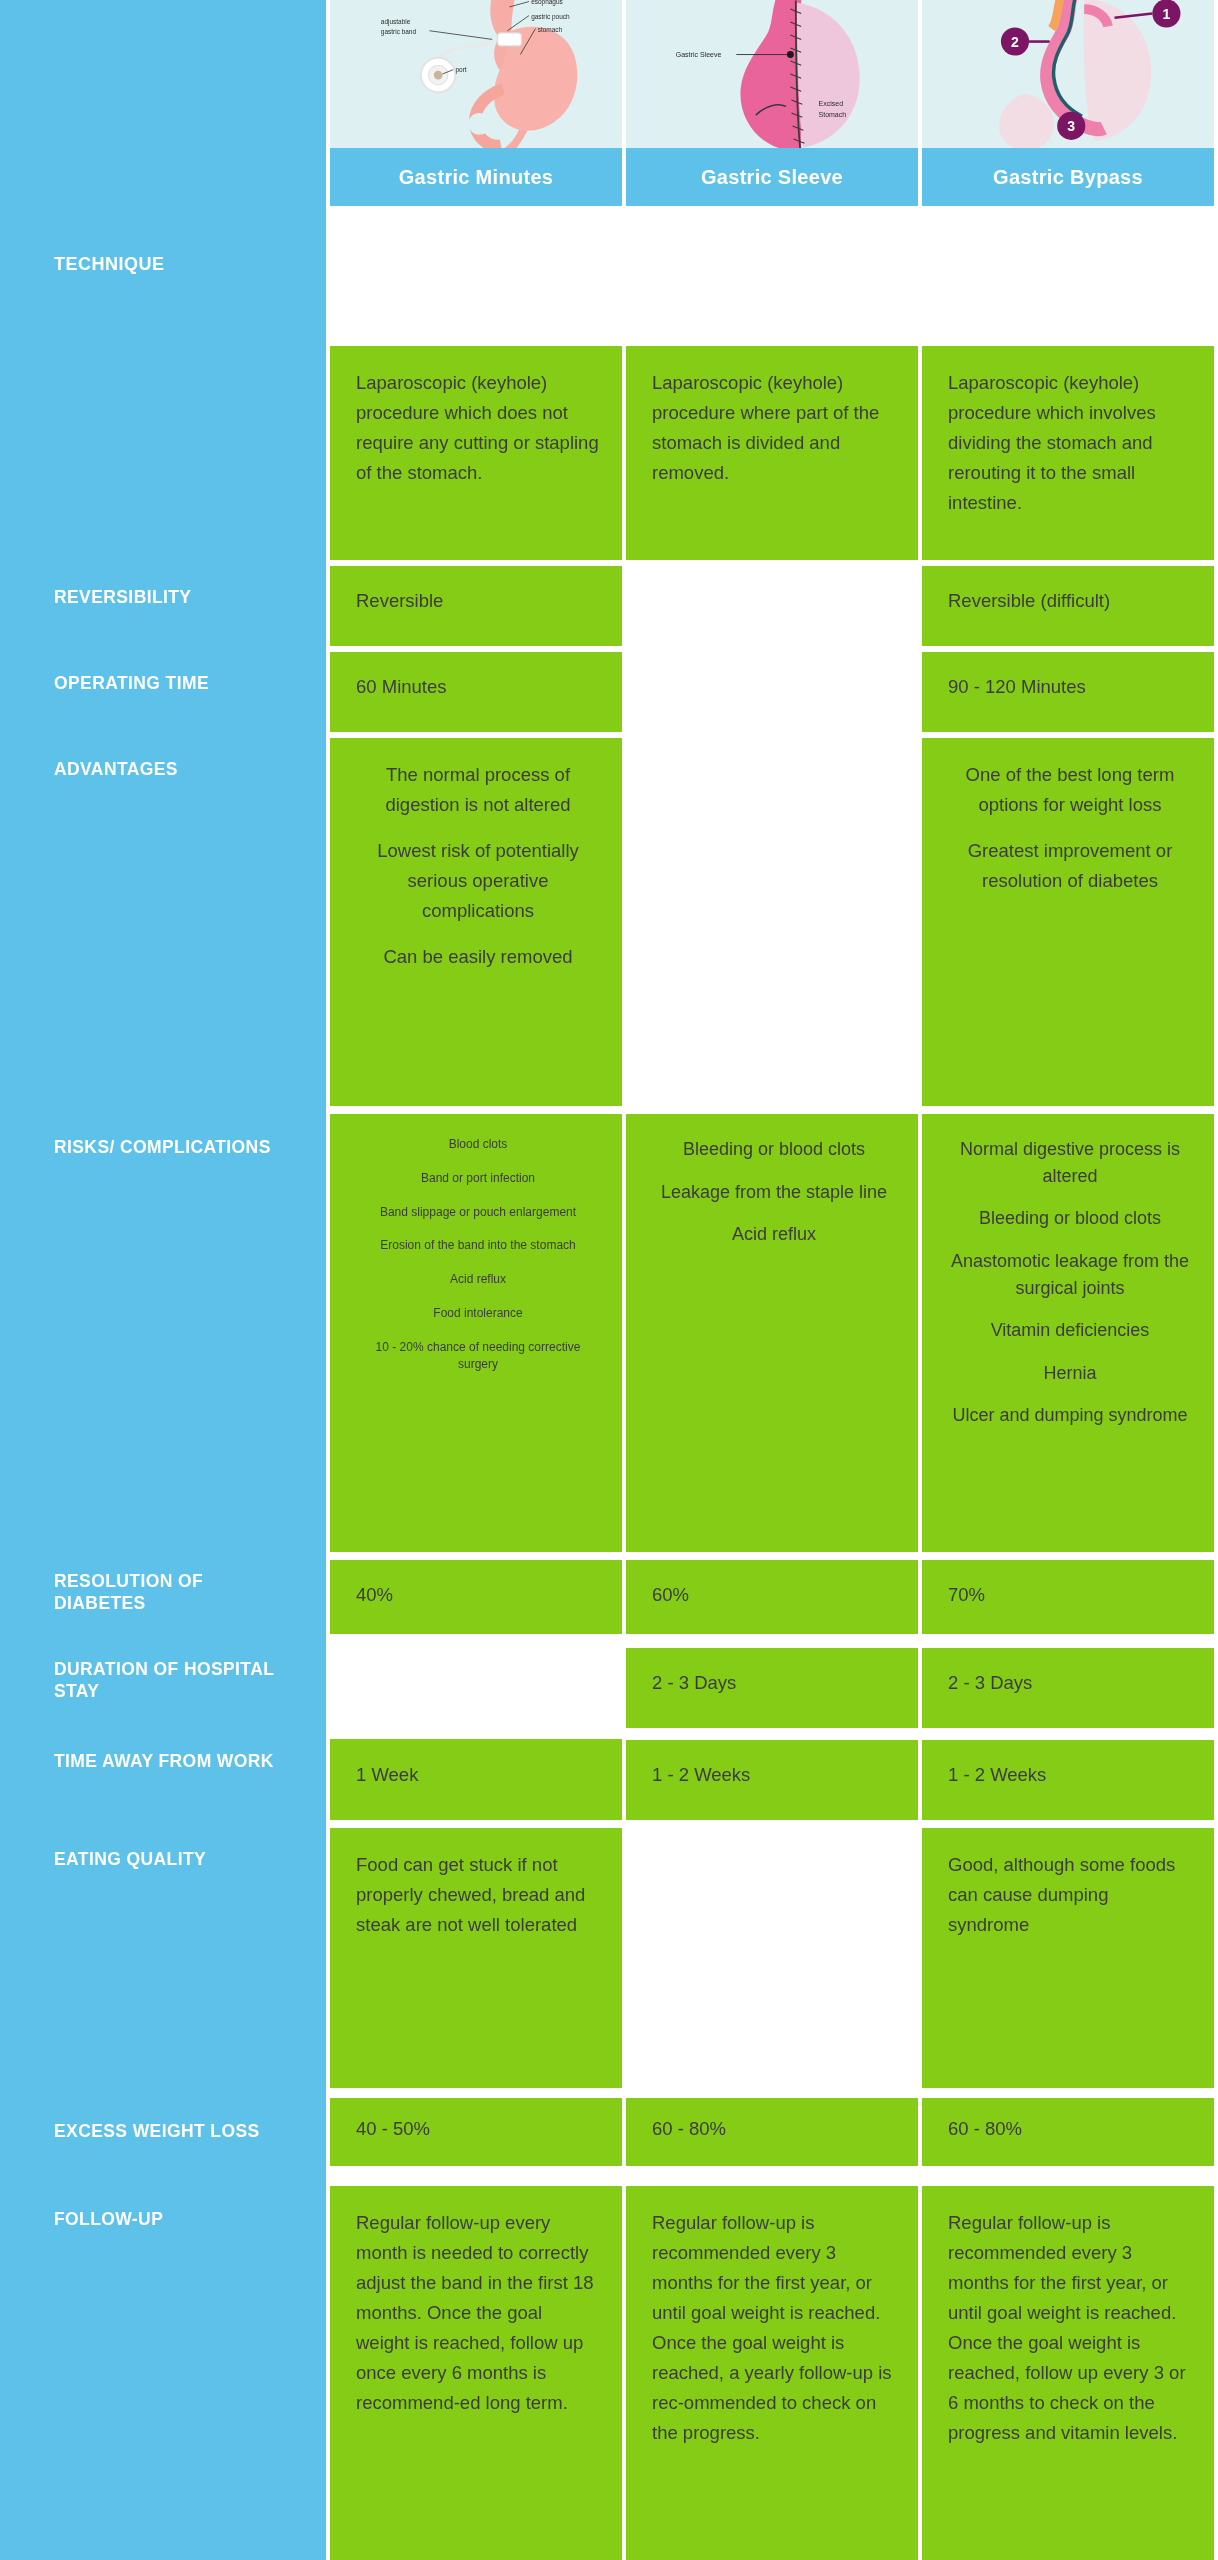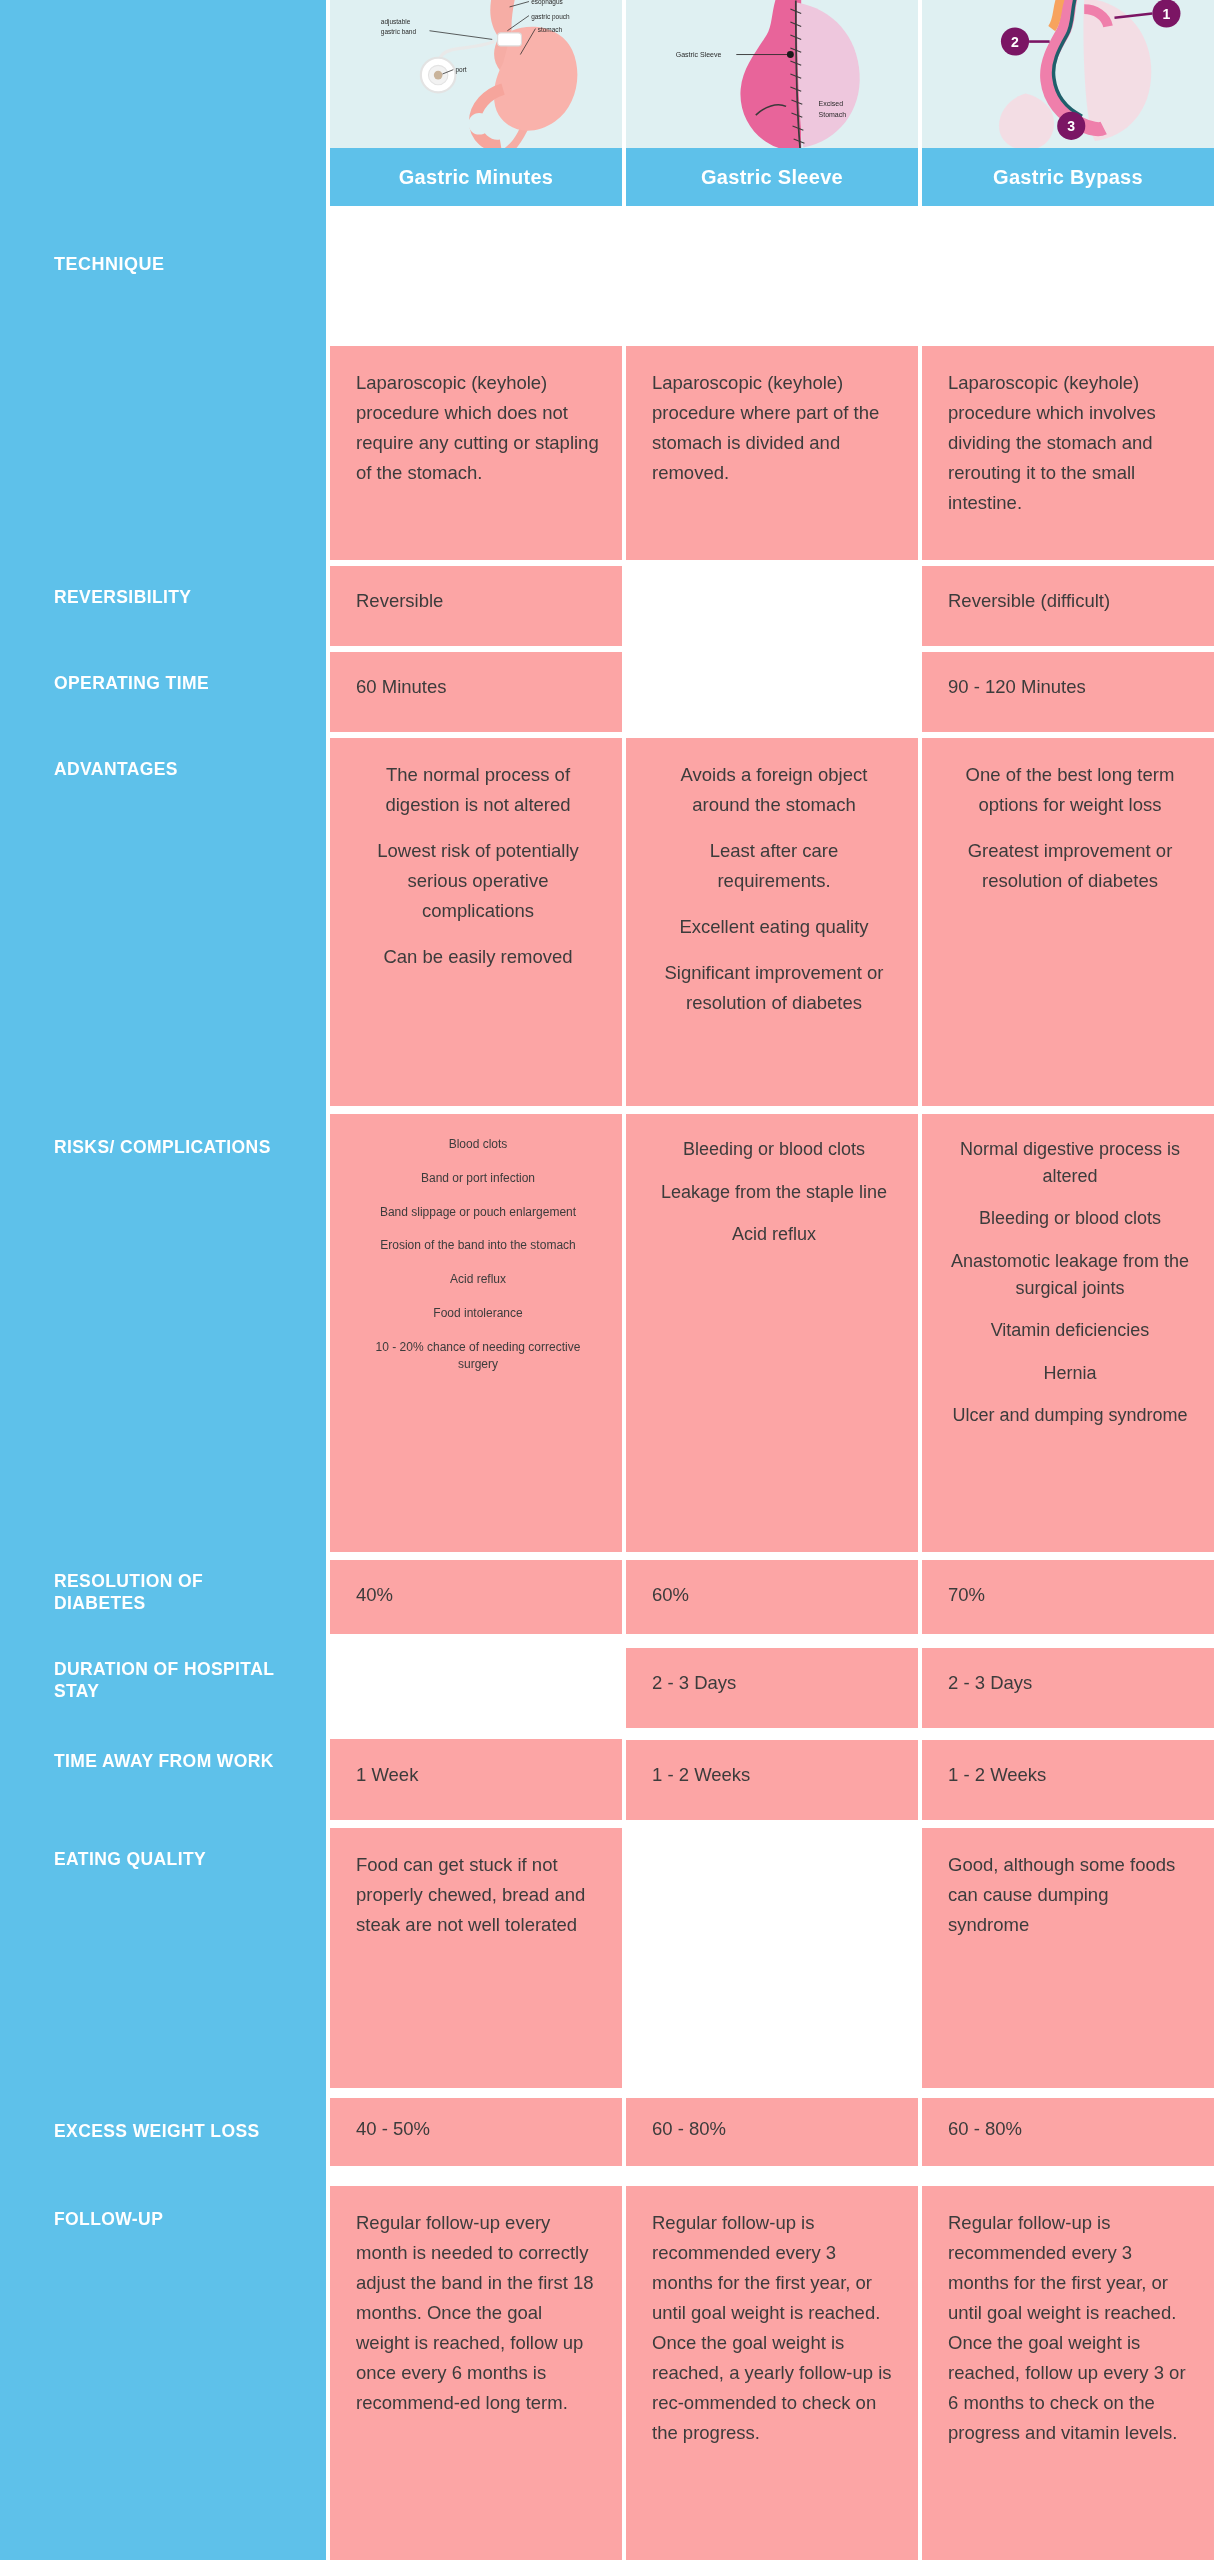--- a/index.html
+++ b/index.html
@@ -46,21 +46,21 @@
     grid-template-columns: 1fr 1fr 1fr;
     column-gap: 4px;
     padding: 0 4px 0 4px;
   }
   .col { position: relative; }
 
   .cell {
     position: absolute;
     left: 0;
     right: 0;
-    background: #fca5a5;
+    background: #84cc16;
   }
   .cell-inner {
     padding: 22px 22px 22px 26px;
     color: #3c3c3c;
     font-size: 18.5px;
     line-height: 1.62;
   }
   .cell-inner p { margin: 0 0 22px 0; }
   .cell-inner p:last-child { margin-bottom: 0; }
   .cell-inner.tight p { margin-bottom: 16px; text-align: center; }
@@ -275,28 +275,20 @@
         </div>
 
         <div class="cell" style="top:346px;height:214px">
           <div class="cell-inner">
               <p>Laparoscopic (keyhole) procedure where part of the stomach is divided and removed.</p>
             </div>
         </div>
 
 
 
-        <div class="cell" style="top:738px;height:368px">
-          <div class="cell-inner tight">
-            <p>Avoids a foreign object around the stomach</p>
-            <p>Least after care requirements.</p>
-            <p>Excellent eating quality</p>
-            <p>Significant improvement or resolution of diabetes</p>
-          </div>
-        </div>
 
         <div class="cell" style="top:1114px;height:438px">
           <div class="cell-inner tight" style="font-size:18px;line-height:1.48">
             <p>Bleeding or blood clots</p>
             <p>Leakage from the staple line</p>
             <p>Acid reflux</p>
           </div>
         </div>
 
         <div class="cell" style="top:1560px;height:74px">

